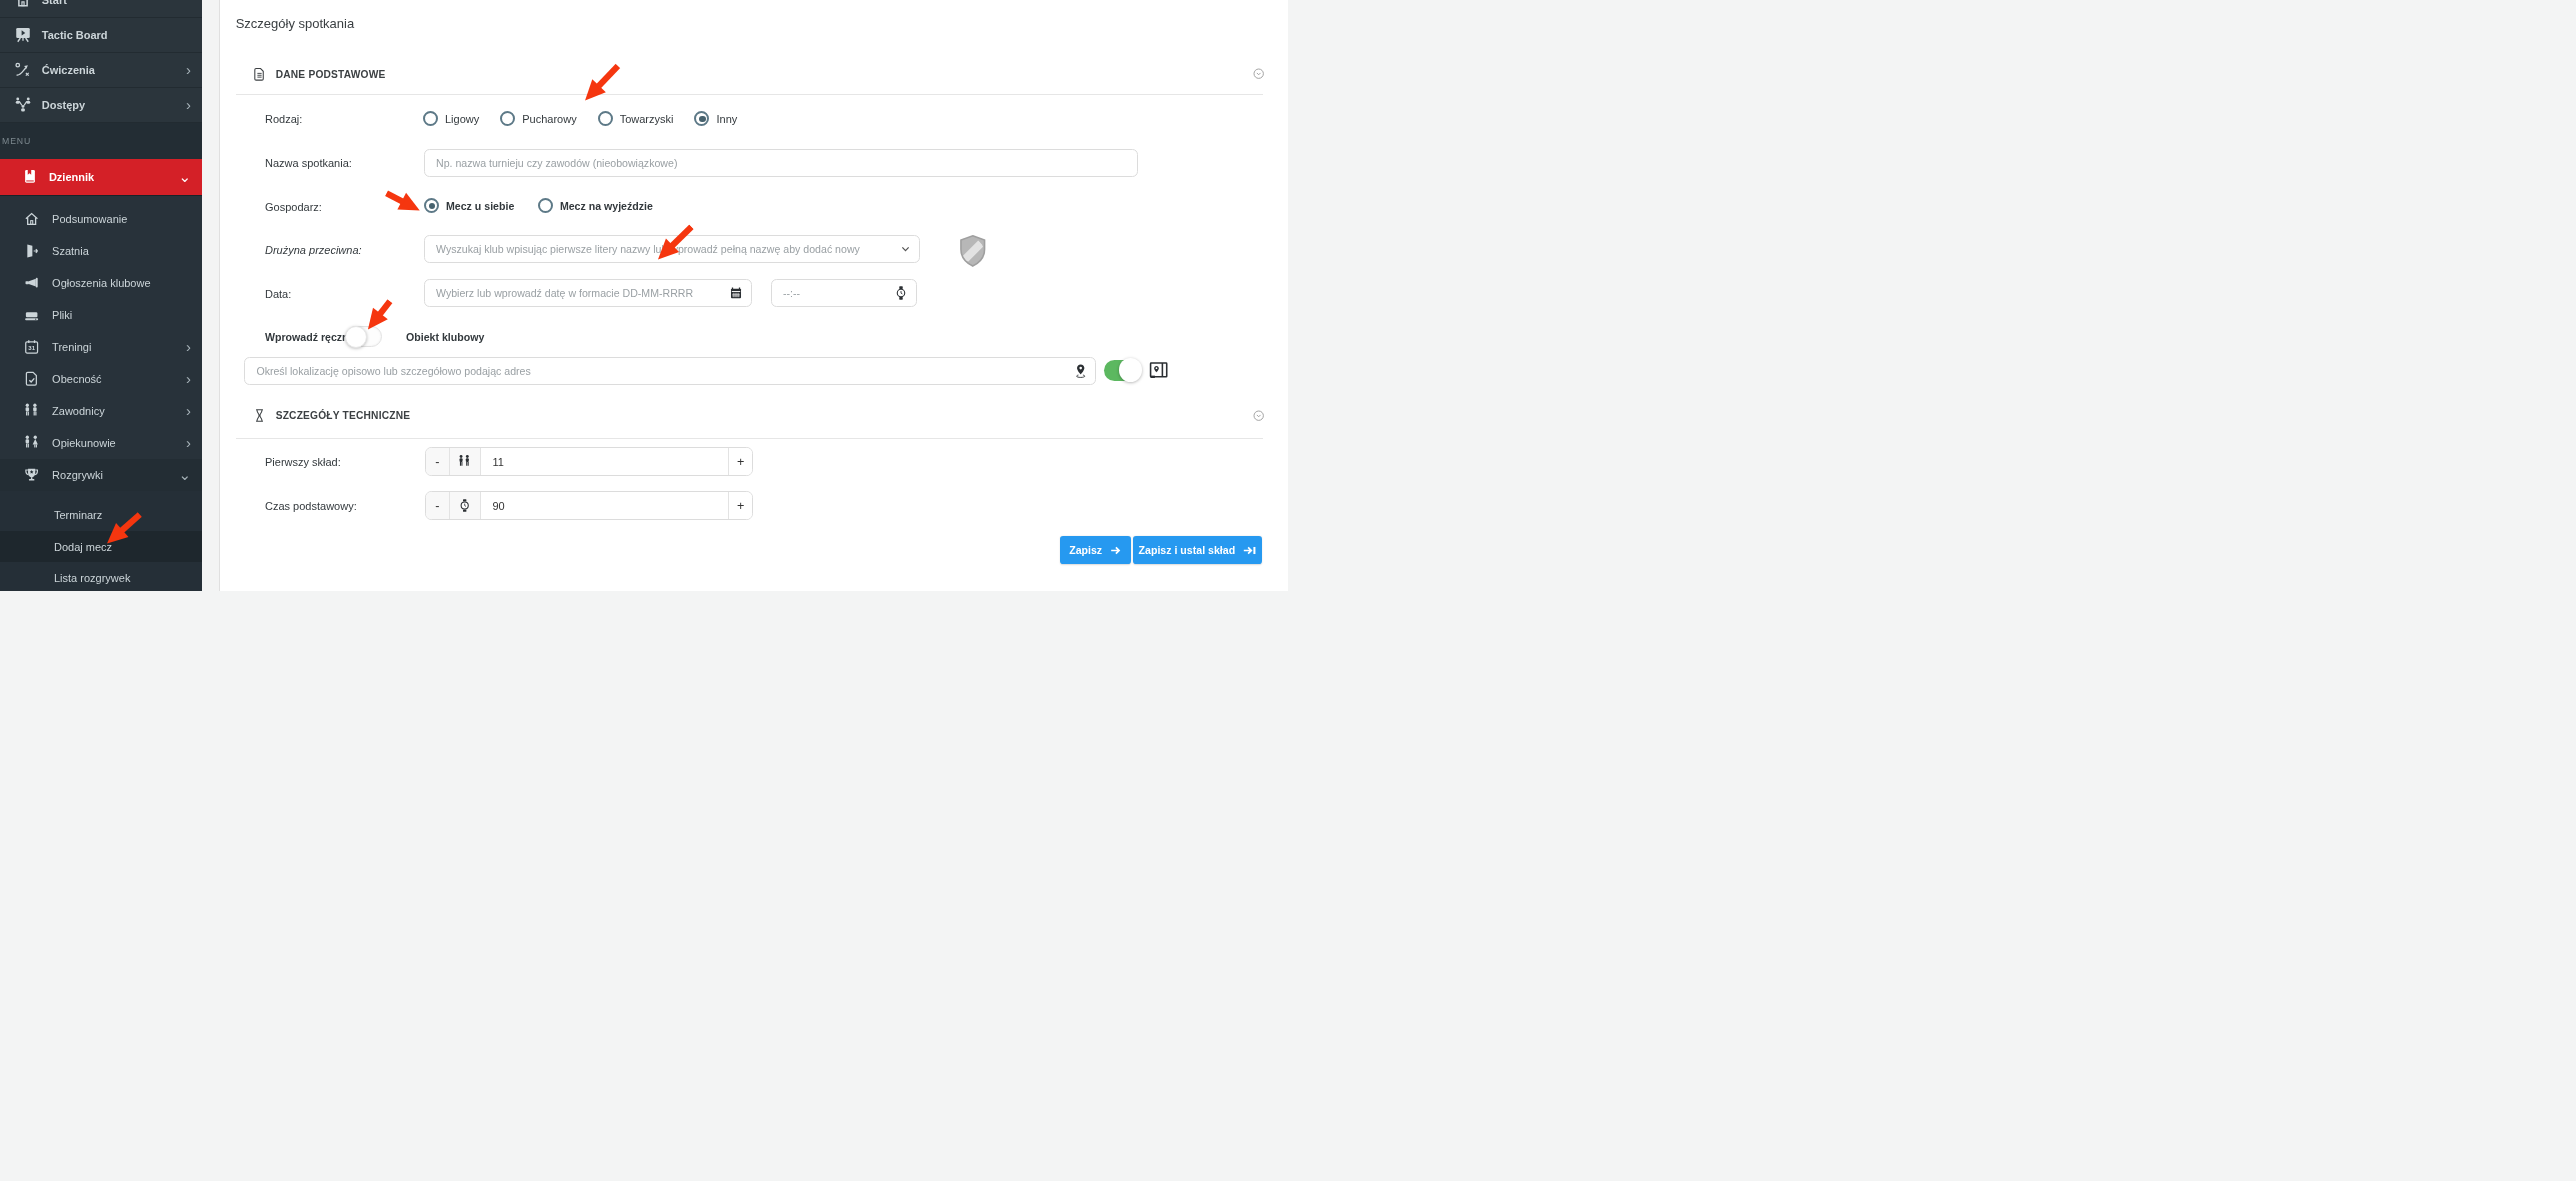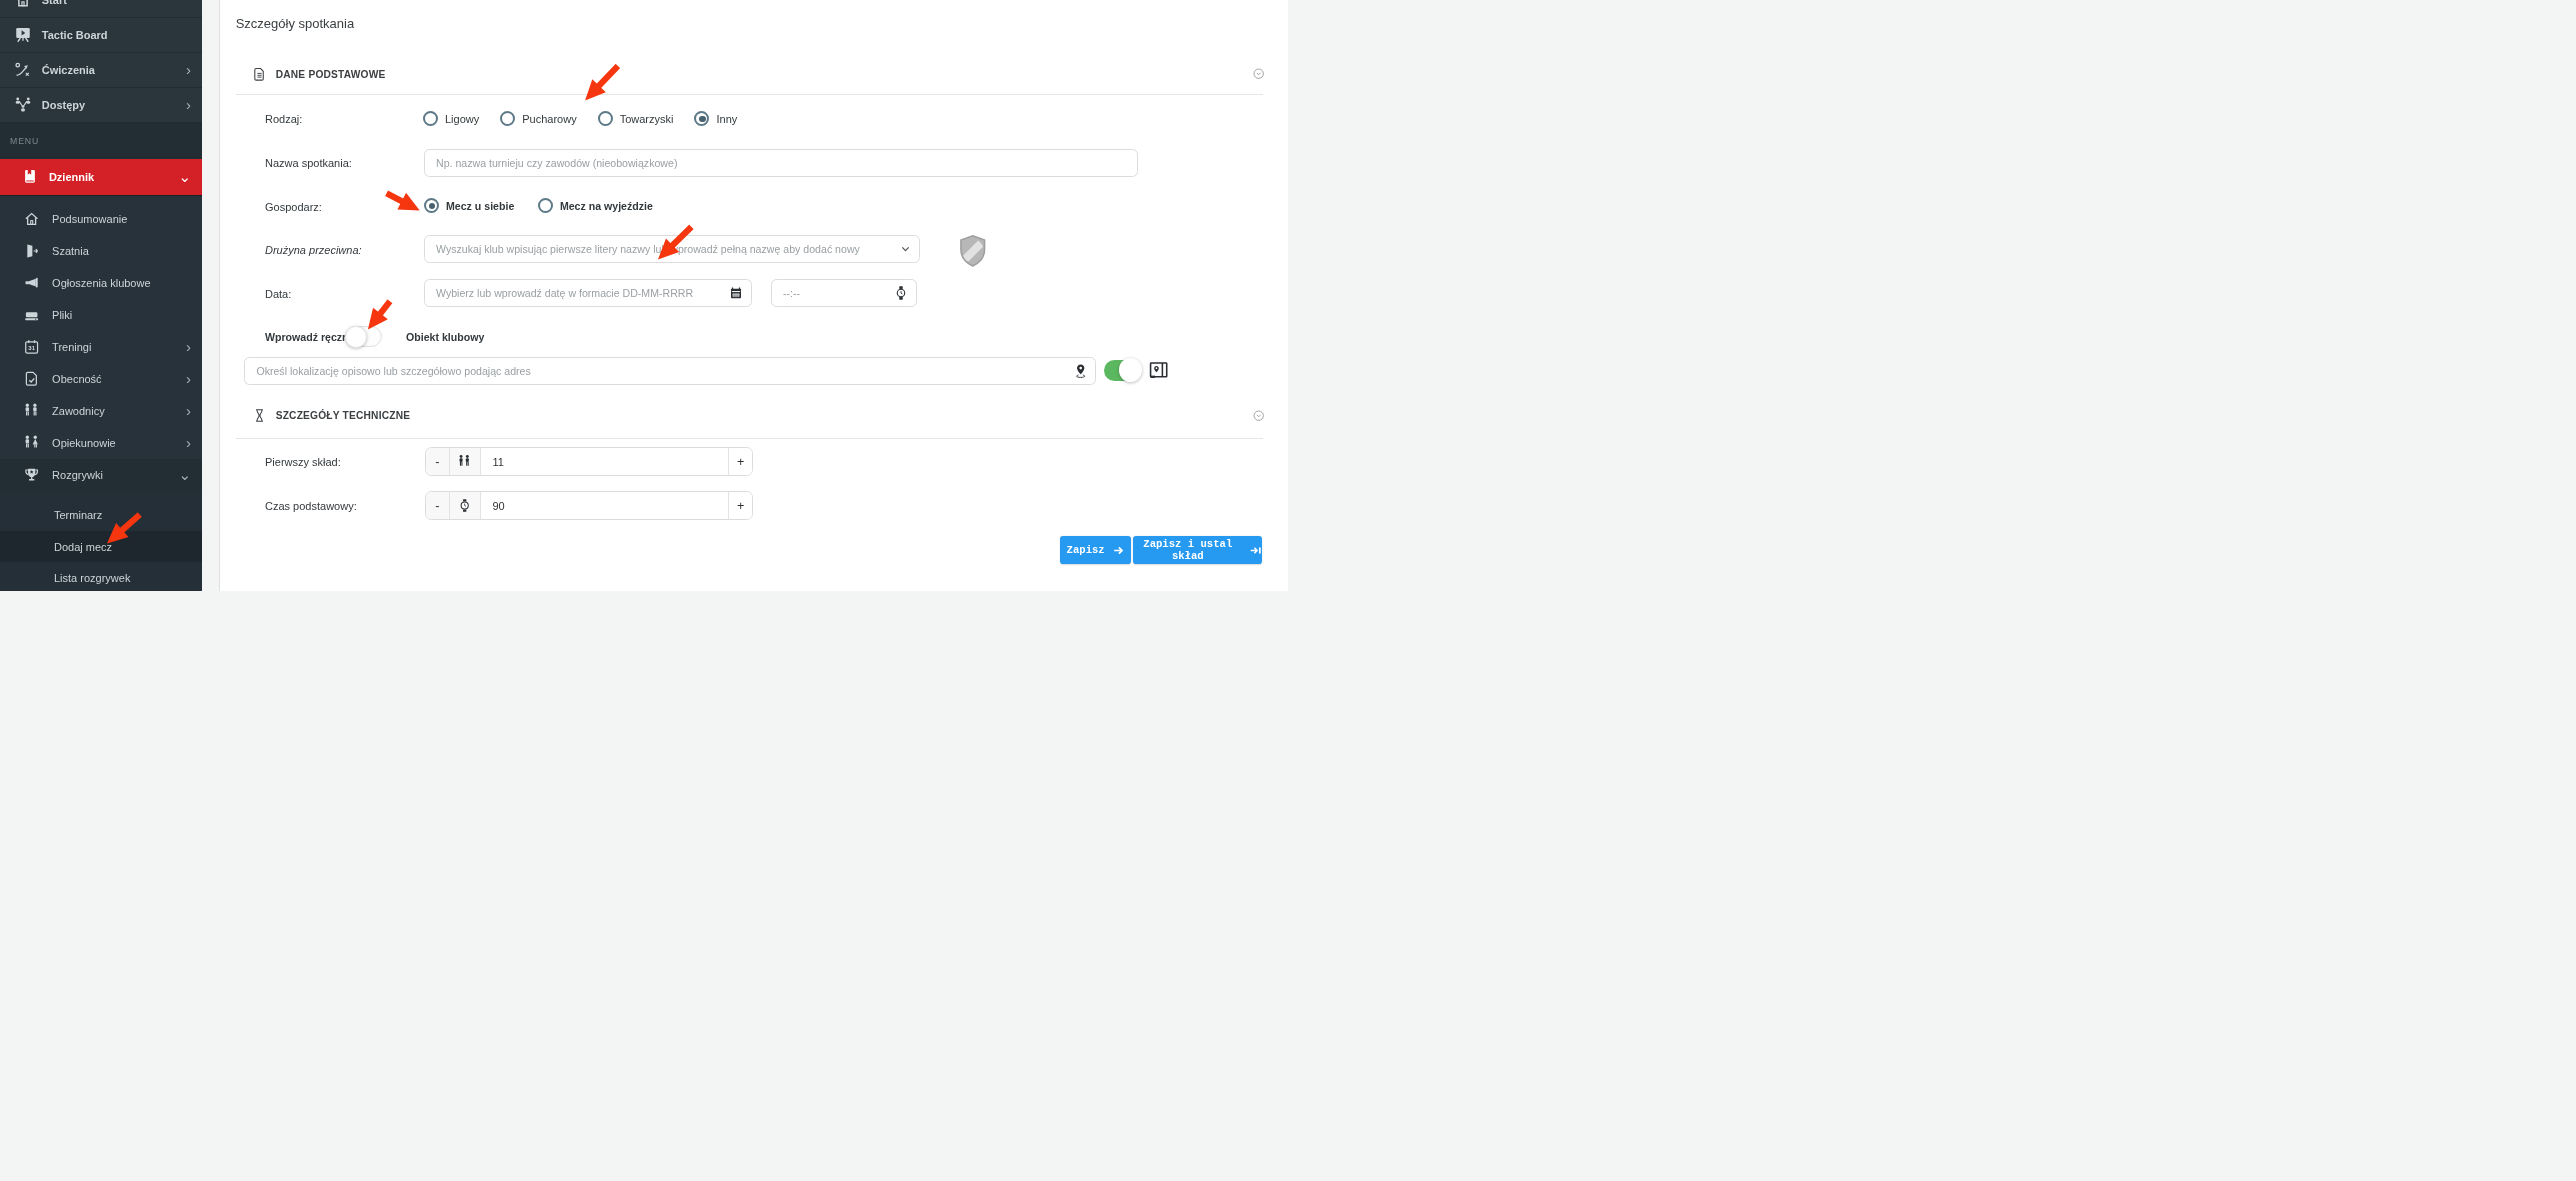--- a/index.html
+++ b/index.html
@@ -13,21 +13,21 @@
   .nav-item { display:flex; align-items:center; height:35px; padding:0 11px 0 13.4px;
               color:#ccd5d9; font-size:11px; font-weight:bold; cursor:pointer;
               border-bottom:0.8px solid #222b31; }
   .nav-item.cut { margin-top:-17.3px; }
   .nicon { width:19px; height:19px; margin-right:9.4px; flex:0 0 19px; display:flex;
            align-items:center; justify-content:center; }
   .nicon svg { width:18px; height:18px; }
   .chev { margin-left:auto; color:#a7b3b9; font-size:15px; font-weight:normal;
           line-height:7.9px; }
   .menu-band { height:36px; background:#232d34; color:#7d898f; font-size:8.7px;
-               letter-spacing:0.9px; display:flex; align-items:center; padding-left:10px; }
+               letter-spacing:0.9px; display:flex; align-items:center; padding-left:2px; }
   .nav-item.red { height:37px; background:#d42027; color:#fff; border-bottom:0.8px solid #1a2228;
                   padding-left:20.5px; }
   .nav-item.red .chev { color:#fff; }
   .submenu { background:#28323a; padding-top:7px; }
   .sub-item { display:flex; align-items:center; height:32px; padding:0 11px 0 23px;
               color:#ccd5d9; font-size:11px; cursor:pointer; }
   .sub-item .nicon { width:17.3px; flex:0 0 17.3px; margin-right:11.8px; }
   .sub-item.expanded { background:#232d34; }
   .childgroup { background:#252f37; padding-top:8.7px; }
   .child-item { display:flex; align-items:center; height:31.5px; padding-left:54px;
@@ -80,21 +80,21 @@
           font-size:12.6px; color:#333; cursor:pointer; font-family:inherit; }
   .step.plus { border-right:none; border-left:0.8px solid #e3e3e3; background:#fff; }
   .sicon-cell { width:31px; background:#f8f8f8; border-right:0.8px solid #e3e3e3;
           display:flex; align-items:center; justify-content:center; }
   .sval { flex:1; border:none; outline:none; font-size:11px; color:#333; padding-left:11.8px;
           font-family:inherit; }
 
   .btn { position:absolute; height:28px; background:#2699f0; color:#fff; border:none;
          border-radius:3.1px; font-size:10.6px; font-weight:bold; cursor:pointer;
          display:flex; align-items:center; justify-content:center; gap:7.9px;
-         font-family:Liberation Mono, monospace; box-shadow:0 0.8px 1.6px rgba(0,0,0,.15); }
+         font-family:Liberation Sans, sans-serif; box-shadow:0 0.8px 1.6px rgba(0,0,0,.15); }
 
   .red-arrow { position:absolute; z-index:20; }
   .red-arrow polygon, .red-arrow rect { fill:#f5360f; }
 
   .shield-wrap { position:absolute; opacity:.85; }
 </style>
 </head>
 <body>
 
 <div class="app">

